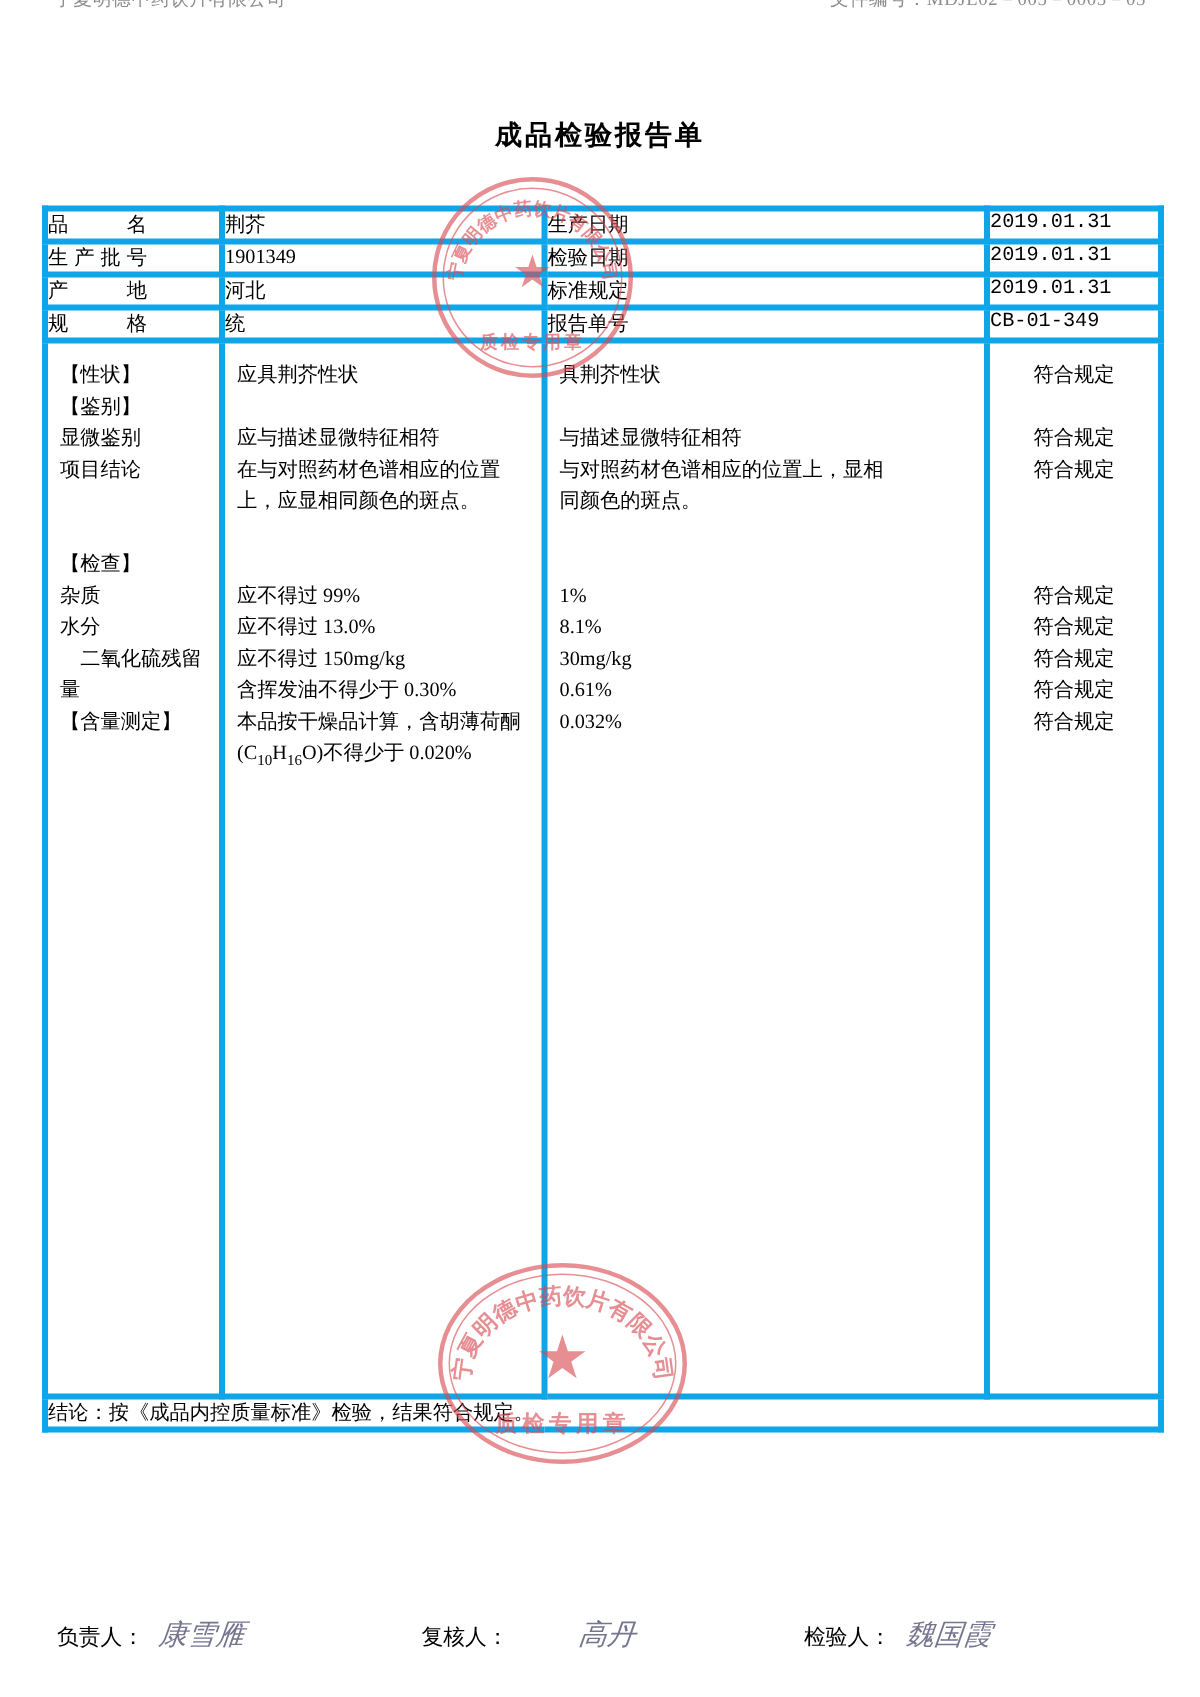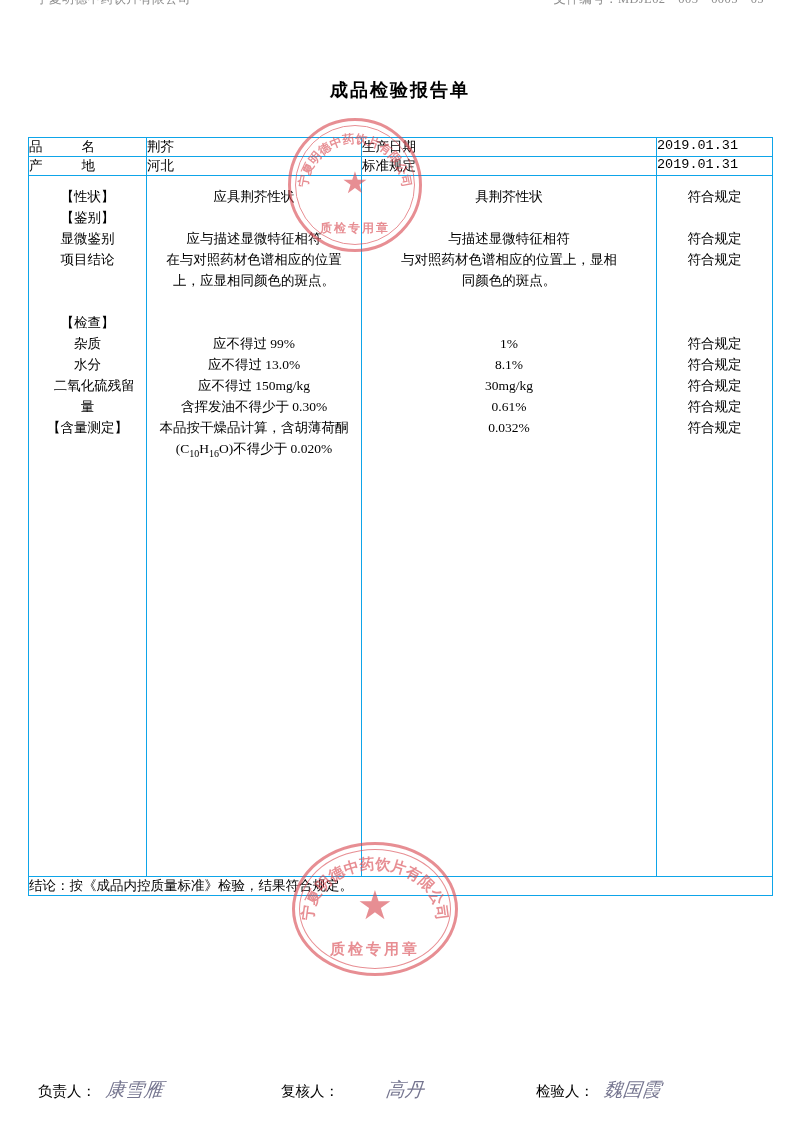--- a/index.html
+++ b/index.html
@@ -58,21 +58,21 @@
   
   .main-table {
     position: absolute;
     top: 137px;
     left: 28px;
     width: 744px;
     border-collapse: collapse;
     table-layout: fixed;
   }
   .main-table td {
-    border: 1px solid #0ea5e9;
+    border: 4px solid #0ea5e9;
     padding: 0;
     vertical-align: top;
     font-size: 13.5px;
     margin-top: 40px;
   }
 
   
   .info-label {
     width: 84px;
     text-align: left;
@@ -106,21 +106,20 @@
     text-align: center;
     padding: 5px 0 4px 0;
     font-size: 13.5px;
   }
 
   
   .body-cell {
     height: 700px;
     position: relative;
     vertical-align: top;
-    text-align: center;
   }
   .body-inner {
     padding: 10px 8px 0 8px;
     line-height: 21px;
     font-size: 13.5px;
   }
   .body-inner .blank {
     visibility: hidden;
   }
   .r-sub {
@@ -243,30 +242,46 @@
 
       <tr>
         <td class="info-label">
           <span class="lbl-spread">品　名</span>
         </td>
         <td class="info-value">荆芥</td>
         <td class="info-label2">生产日期</td>
         <td class="info-value2">2019.01.31</td>
       </tr>
 
+      <tr>
+        <td class="info-label">
+          <span class="lbl-spread">生产批号</span>
+        </td>
+        <td class="info-value">1901349</td>
+        <td class="info-label2">检验日期</td>
+        <td class="info-value2">2019.01.31</td>
+      </tr>
 
       <tr>
         <td class="info-label">
           <span class="lbl-spread">产　地</span>
         </td>
         <td class="info-value">河北</td>
         <td class="info-label2">标准规定</td>
         <td class="info-value2">2019.01.31</td>
       </tr>
 
+      <tr>
+        <td class="info-label">
+          <span class="lbl-spread">规　格</span>
+        </td>
+        <td class="info-value">统</td>
+        <td class="info-label2">报告单号</td>
+        <td class="info-value2">CB-01-349</td>
+      </tr>
 
 
       <tr>
         <td class="body-cell">
           <div class="body-inner">
             <div>【性状】</div>
             <div>【鉴别】</div>
             <div>显微鉴别</div>
             <div>项目结论</div>
             <div class="blank">&nbsp;</div>

